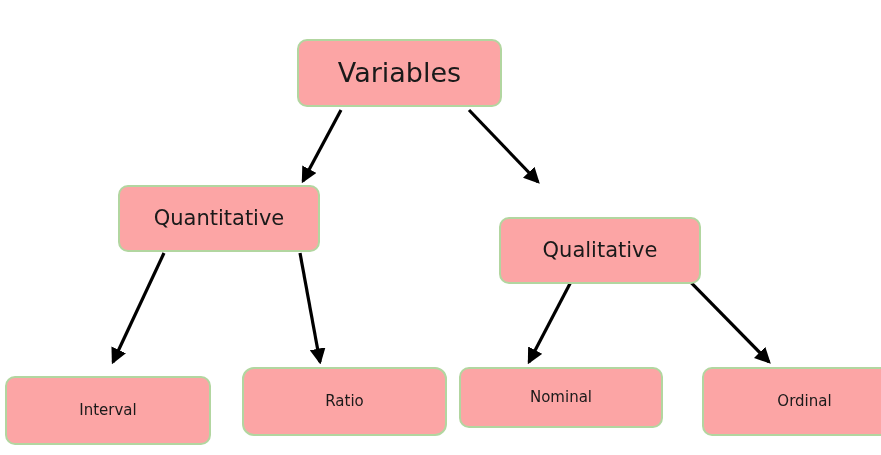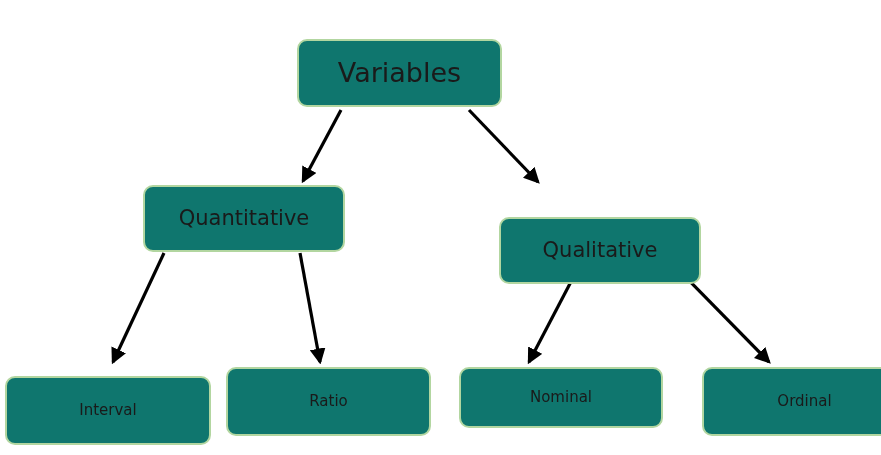--- a/index.html
+++ b/index.html
@@ -22,21 +22,21 @@
     position: absolute;
     left: 0;
     top: 0;
     width: 881px;
     height: 455px;
     pointer-events: none;
   }
   .node {
     position: absolute;
     box-sizing: border-box;
-    background: #0f766e;
+    background: #fca5a5;
     border: 2px solid #b2d6a0;
     border-radius: 10px;
     display: flex;
     align-items: center;
     justify-content: center;
     text-align: center;
   }
   .node-label {
     color: #1a1a1a;
     font-family: "DejaVu Sans", sans-serif;
@@ -47,21 +47,21 @@
   
   #node-variables {
     left: 297px;
     top: 39px;
     width: 205px;
     height: 68px;
   }
   #node-variables .node-label { font-size: 27px; }
   
   #node-quantitative {
-    left: 143px;
+    left: 118px;
     top: 185px;
     width: 202px;
     height: 67px;
   }
   #node-qualitative {
     left: 499px;
     top: 185px;
     width: 202px;
     height: 67px;
     margin-top: 32px;
@@ -69,24 +69,25 @@
   #node-quantitative .node-label,
   #node-qualitative .node-label { font-size: 21px; }
   
   #node-interval {
     left: 5px;
     top: 376px;
     width: 206px;
     height: 69px;
   }
   #node-ratio {
-    left: 226px;
+    left: 242px;
     top: 367px;
     width: 205px;
     height: 69px;
+    border-radius: 12px;
   }
   #node-nominal {
     left: 459px;
     top: 367px;
     width: 204px;
     height: 61px;
   }
   #node-ordinal {
     left: 668px;
     top: 367px;

